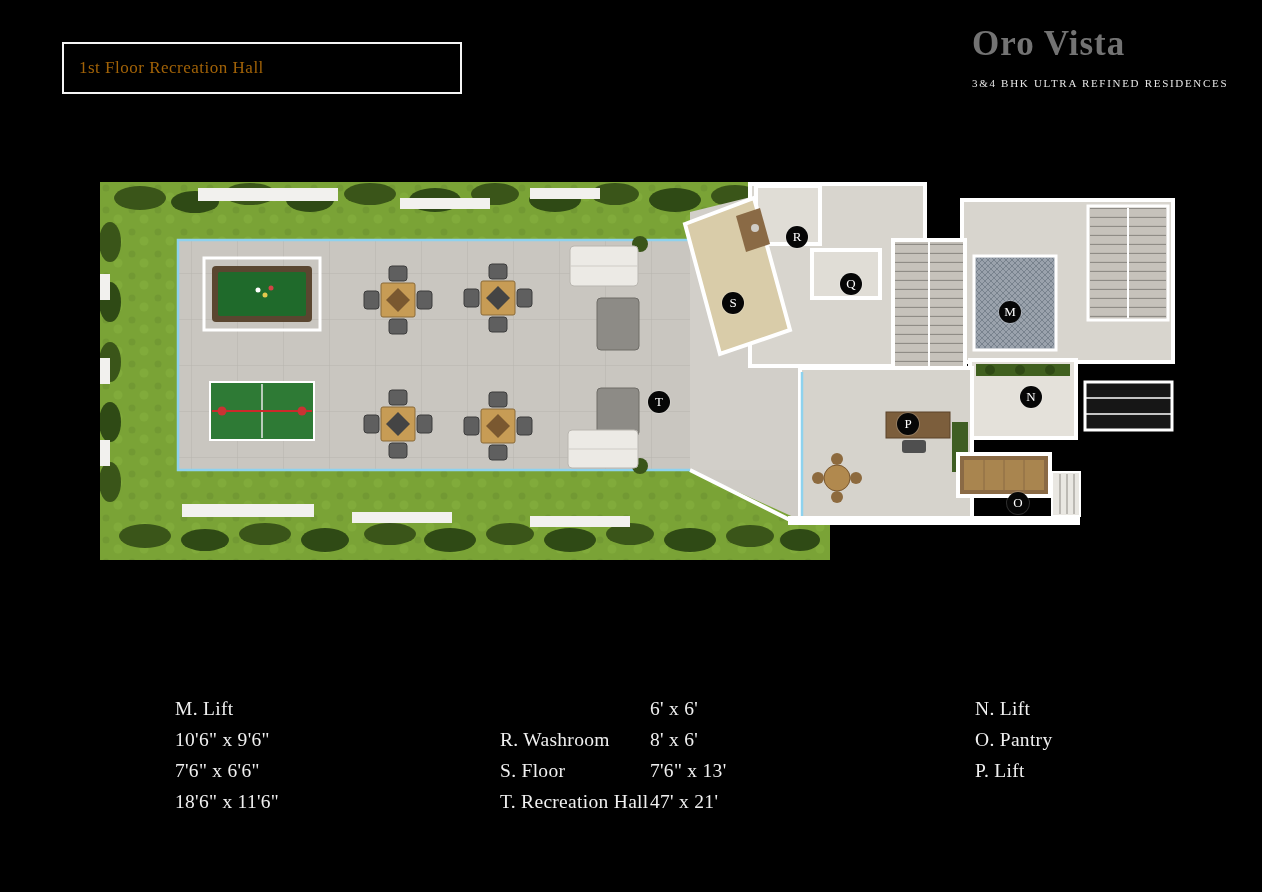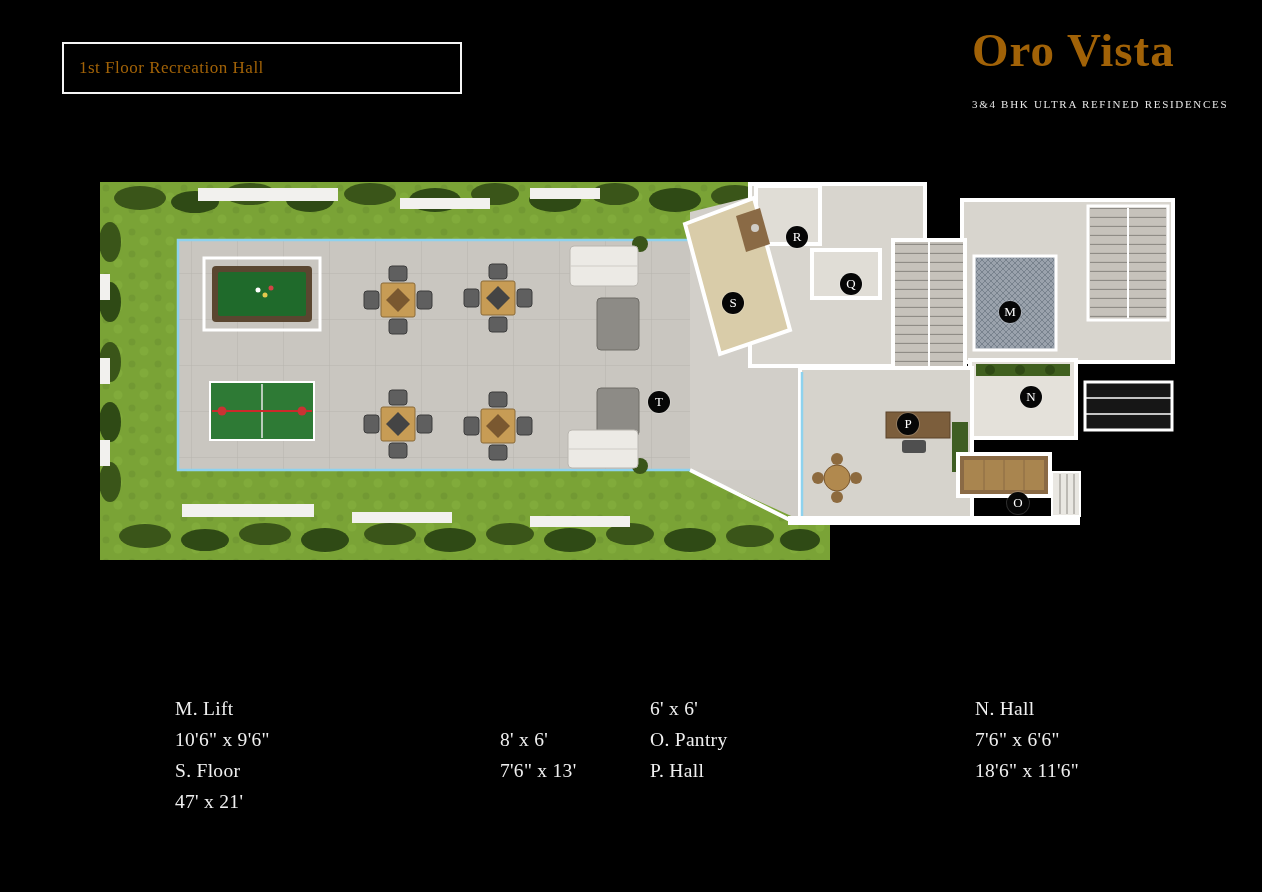--- a/index.html
+++ b/index.html
@@ -7,22 +7,22 @@
     width:1262px;height:892px;position:relative;overflow:hidden;
     font-family:"Liberation Serif",serif;color:#fff;
   }
   .title-box{
     position:absolute;left:62px;top:42px;width:400px;height:52px;
     border:2px solid #f5f5f5;box-sizing:border-box;
     display:flex;align-items:center;padding-left:15px;
   }
   .title-box span{font-size:17px;letter-spacing:.5px;color:#a16207;}
   .brand{position:absolute;left:972px;top:26px;width:250px;}
-  .brand-name{font-size:47px;font-weight:bold;line-height:1.05;letter-spacing:1px;color:#a16207;}
-  .brand-tagline{margin-top:23px;font-size:11px;letter-spacing:1.7px;color:#e6e6e6;white-space:nowrap;}
+  .brand-name{font-size:35px;font-weight:bold;line-height:1.05;letter-spacing:1px;color:#737373;}
+  .brand-tagline{margin-top:14px;font-size:11px;letter-spacing:1.7px;color:#e6e6e6;white-space:nowrap;}
   .plan{position:absolute;left:100px;top:182px;width:1075px;height:378px;}
   .plan svg{position:absolute;left:0;top:0;}
   .marker{
     position:absolute;width:22px;height:22px;border-radius:50%;
     background:#060606;color:#fff;font-size:13px;
     display:flex;align-items:center;justify-content:center;
     box-shadow:0 0 0 1px rgba(255,255,255,.18);
   }
   .legend{
     position:absolute;left:175px;top:694px;
@@ -273,25 +273,27 @@
   <div class="marker" style="left:548px;top:209px">T</div>
   <div class="marker" style="left:797px;top:231px">P</div>
   <div class="marker" style="left:907px;top:310px">O</div>
 </div>
 
 <div class="legend">
   <span>M. Lift</span>
   <span></span>
   <span>6' x 6'</span>
 
-  <span>N. Hall</span>
+  <span>N. Lift</span>
   <span>10'6" x 9'6"</span>
+  <span>R. Washroom</span>
   <span>8' x 6'</span>
 
   <span>O. Pantry</span>
   <span>7'6" x 6'6"</span>
   <span>S. Floor</span>
   <span>7'6" x 13'</span>
 
-  <span>P. Hall</span>
+  <span>P. Lift</span>
   <span>18'6" x 11'6"</span>
+  <span>T. Recreation Hall</span>
   <span>47' x 21'</span>
 </div>
 
 </body></html>

